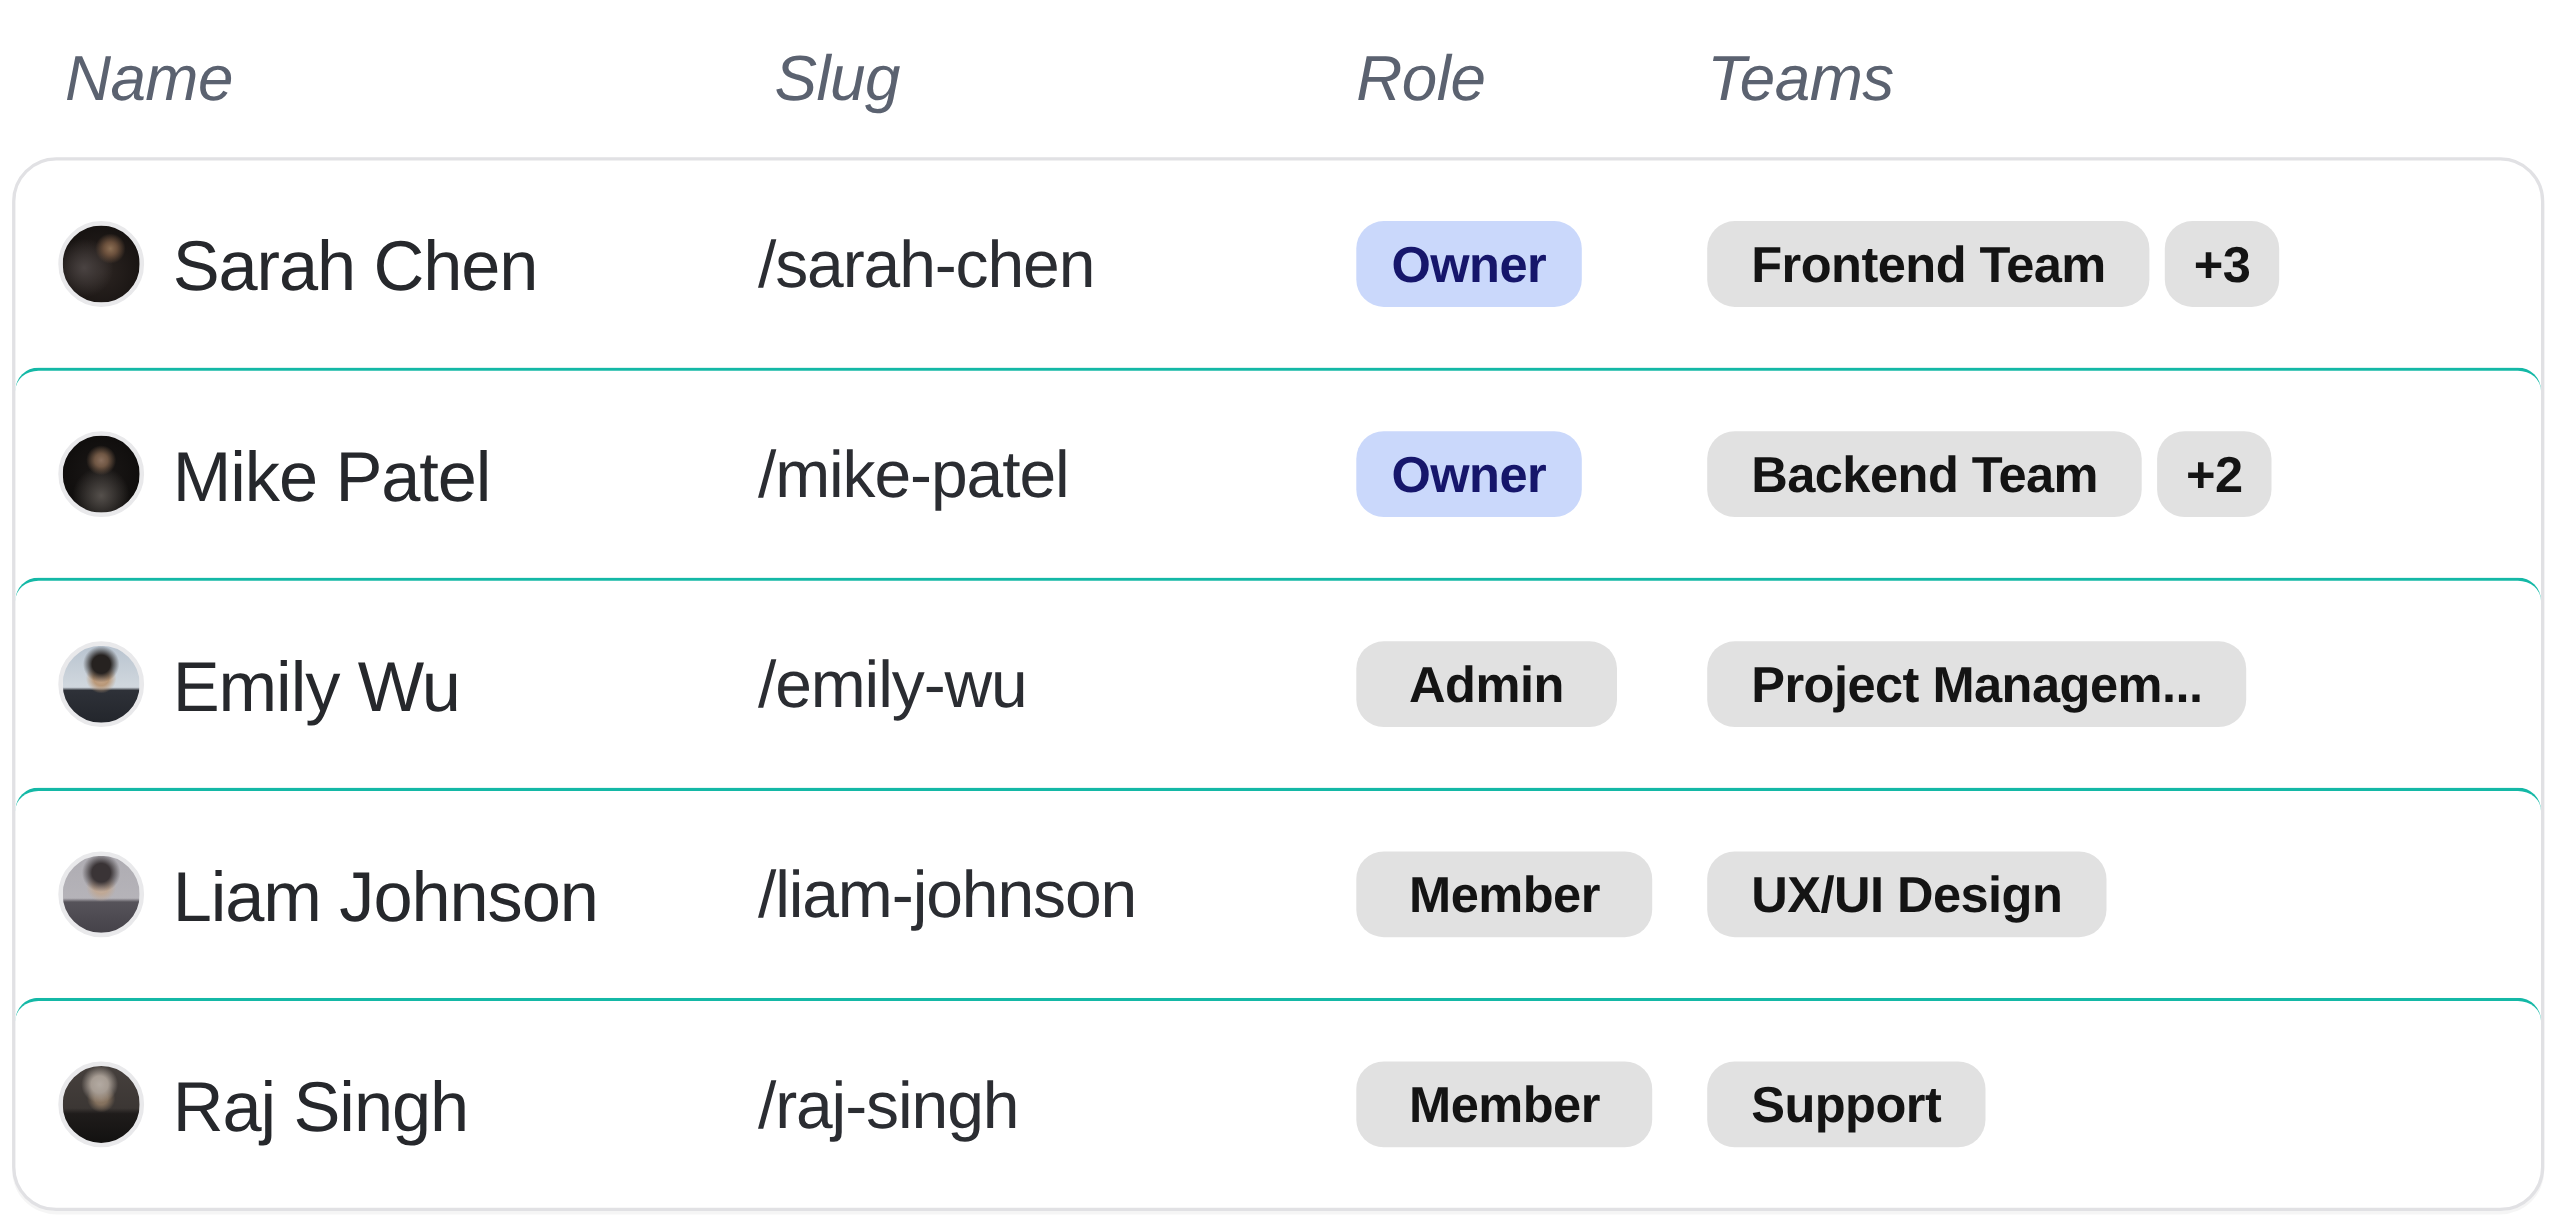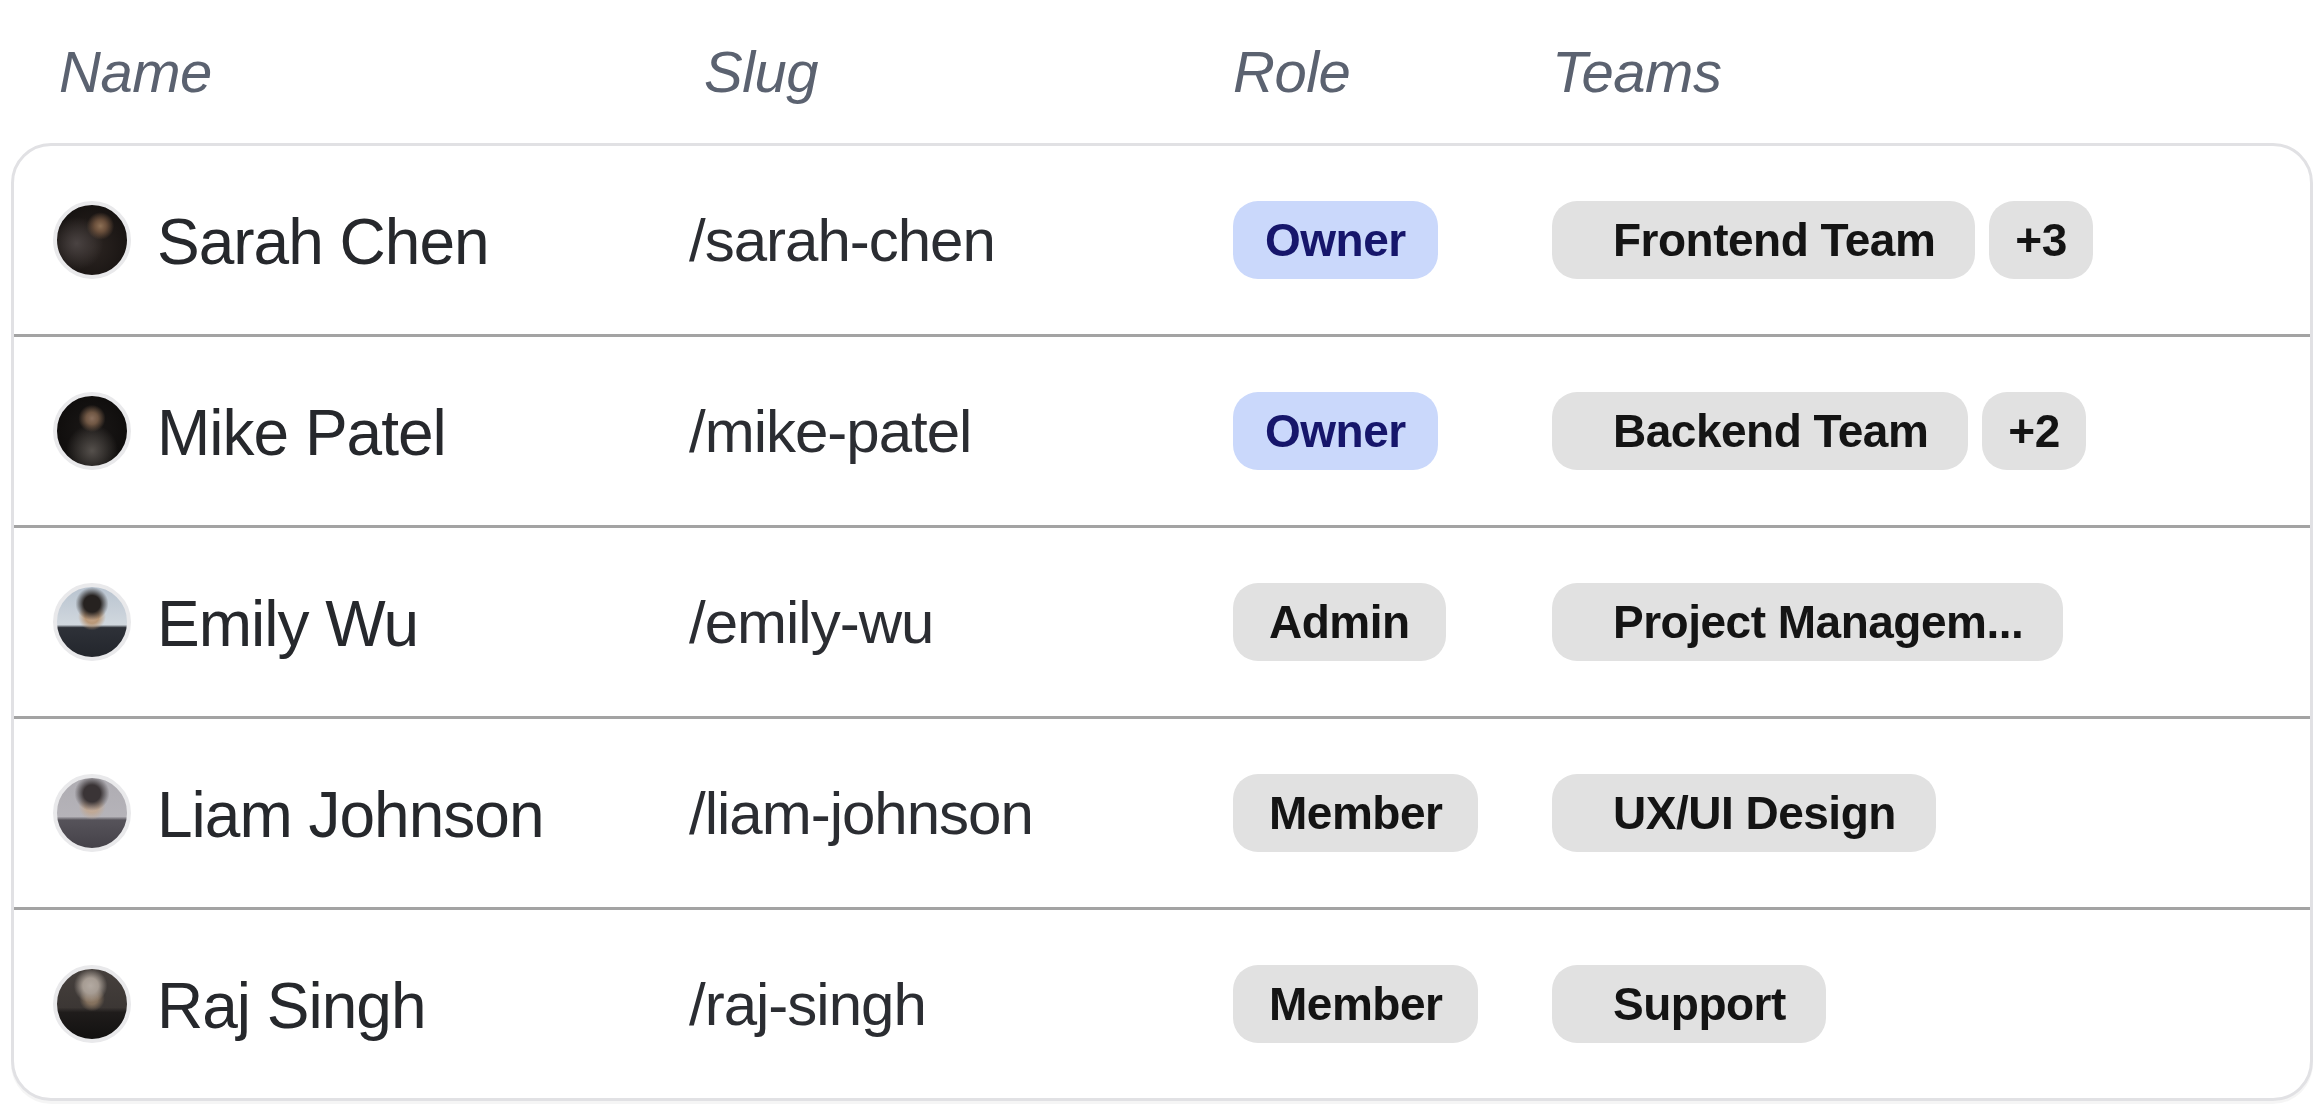--- a/index.html
+++ b/index.html
@@ -33,21 +33,21 @@
     box-shadow:0 3px 0 rgba(0,0,0,0.04);
     overflow:hidden;
   }
   .row{
     display:grid;
     grid-template-columns:636px 544px 319px 1fr;
     align-items:center;
     height:188px;
     padding-left:39px;
   }
-  .row + .row{border-top:3px solid #a3a3a3;}
+  .row + .row{border-top:3px solid #14b8a6;border-radius:21px;}
   .cell{display:flex;align-items:center;min-width:0;}
   
   .cell-name{gap:26px;align-items:flex-end;}
   .avatar{
     width:70px;height:70px;flex:0 0 70px;
     border-radius:50%;
     border:4px solid #e9e9eb;
     background:#444;
   }
   .name-text{
@@ -60,23 +60,23 @@
     white-space:nowrap;
   }
   
   .badge{
     display:inline-flex;align-items:center;justify-content:center;
     height:78px;border-radius:25px;
     font-size:46px;font-weight:600;letter-spacing:-0.5px;
     white-space:nowrap;box-sizing:border-box;
   }
   .badge-owner{background:#cad8fb;color:#16166b;padding:0 32px;}
-  .badge-gray{background:#e1e1e1;color:#141414;padding:0 36px;}
+  .badge-gray{background:#e1e1e1;color:#141414;padding:0 48px;}
   .team-badge{background:#e1e1e1;color:#141414;padding:0 40px;max-width:560px;}
-  .team-badge span{overflow:hidden;text-overflow:ellipsis;white-space:nowrap;margin-left:21px;}
+  .team-badge span{overflow:hidden;text-overflow:ellipsis;white-space:nowrap;}
   .extra-badge{background:#e1e1e1;color:#141414;padding:0 26px;}
   .cell-teams{gap:14px;}
   
   .av-0{background:
     radial-gradient(circle at 62% 30%, #8d7055 0%, #6b503c 9%, rgba(60,45,35,0) 21%),
     radial-gradient(circle at 28% 55%, #4a4342 0%, rgba(74,67,66,0) 42%),
     radial-gradient(circle at 50% 60%, #2c2522 0%, #1c1715 55%, #0f0d0c 100%);}
   .av-1{background:
     radial-gradient(circle at 50% 32%, #8a6f5d 0%, #705744 10%, rgba(50,40,30,0) 23%),
     radial-gradient(circle at 50% 78%, #55504c 0%, rgba(63,58,55,0) 40%),

